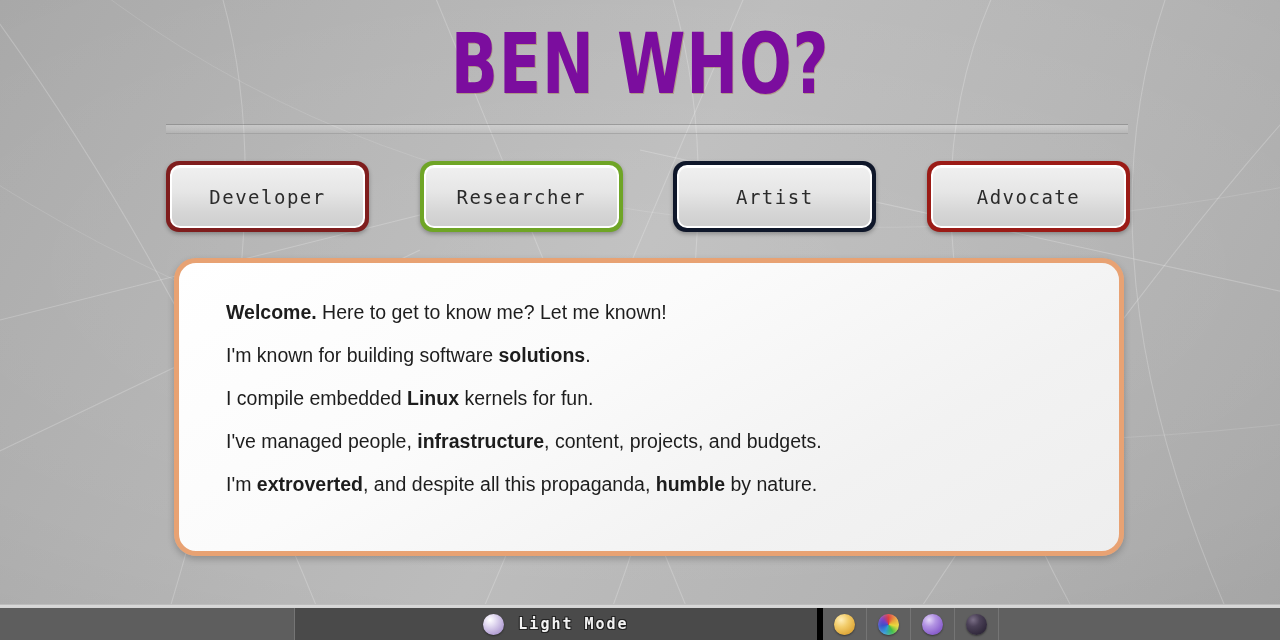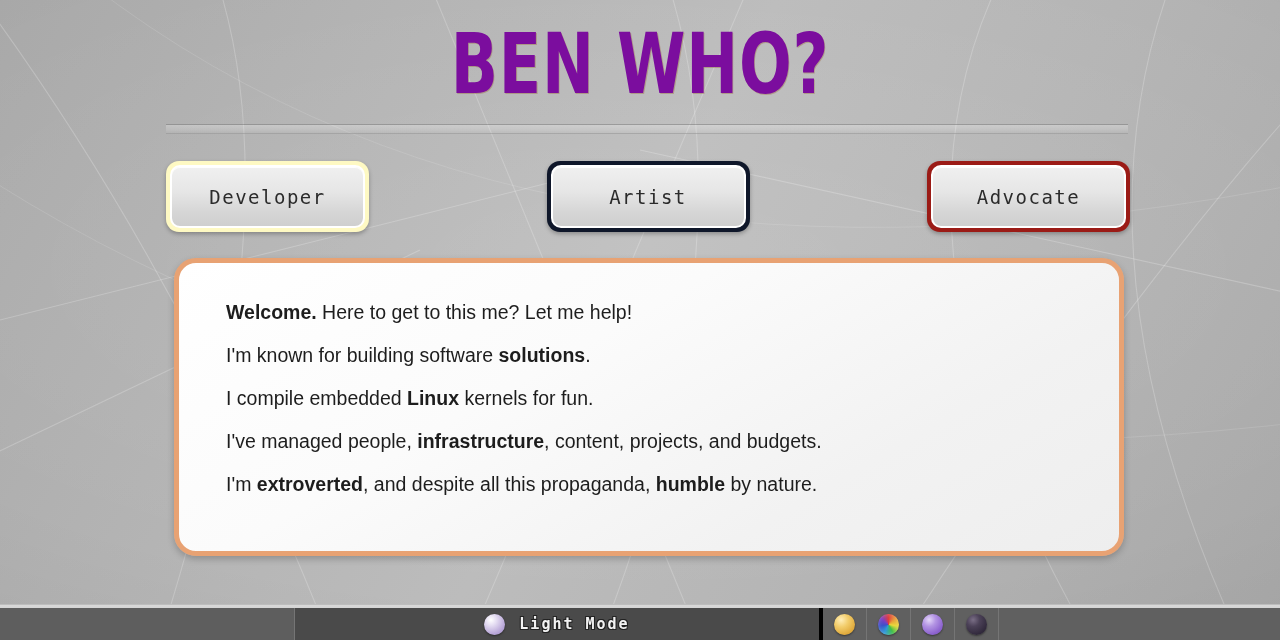--- a/index.html
+++ b/index.html
@@ -159,21 +159,21 @@
   #taskbar-left-pad {
     width: 294px;
     height: 100%;
     background: #5e5e5e;
   }
   #mode-panel {
     flex: 0 0 529px;
     height: 100%;
     background: #4a4a4a;
     border-left: 1px solid #757575;
-    border-right: 4px solid #000000;
+    border-right: 6px solid #000000;
     display: flex;
     align-items: center;
     justify-content: center;
     gap: 14px;
     cursor: pointer;
   }
   #mode-label {
     font-family: "DejaVu Sans Mono", "Liberation Mono", monospace;
     font-weight: 700;
     font-size: 15px;
@@ -257,41 +257,46 @@
   <div id="wallpaper-vignette"></div>
 </div>
 
 <div id="desktop">
 
   <div id="page-title">BEN WHO?</div>
 
   <div id="divider"></div>
 
   <div id="nav-row">
-    <div class="nav-button" style="background: #fef9c3;">
+    <div class="nav-button" style="background: #7f1d1d;">
       <div class="btn-inner">
         <span class="btn-label">Developer</span>
+      </div>
+    </div>
+    <div class="nav-button" style="background: rgb(111, 165, 38);">
+      <div class="btn-inner">
+        <span class="btn-label">Researcher</span>
       </div>
     </div>
     <div class="nav-button" style="background: #0f172a;">
       <div class="btn-inner">
         <span class="btn-label">Artist</span>
       </div>
     </div>
     <div class="nav-button" style="background: rgb(155, 27, 22);">
       <div class="btn-inner">
         <span class="btn-label">Advocate</span>
       </div>
     </div>
   </div>
 
   <div id="content-card">
     <div id="card-body">
       <div class="card-line">
-        <b>Welcome.</b><span> Here to get to this me? Let me help!</span>
+        <b>Welcome.</b><span> Here to get to know me? Let me known!</span>
       </div>
       <div class="card-line">
         <span>I'm known for building software </span><b>solutions</b><span>.</span>
       </div>
       <div class="card-line">
         <span>I compile embedded </span><b>Linux</b><span> kernels for fun.</span>
       </div>
       <div class="card-line">
         <span>I've managed people, </span><b>infrastructure</b><span>, content, projects, and budgets.</span>
       </div>

